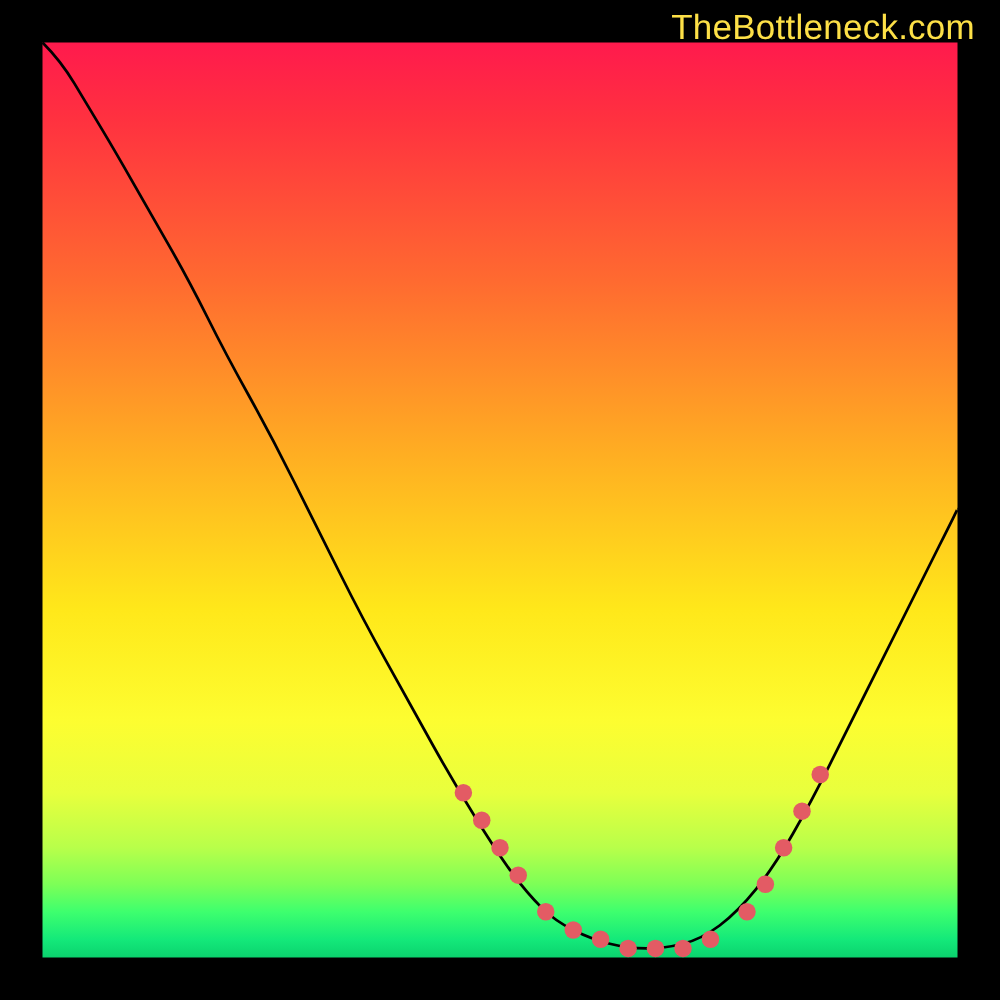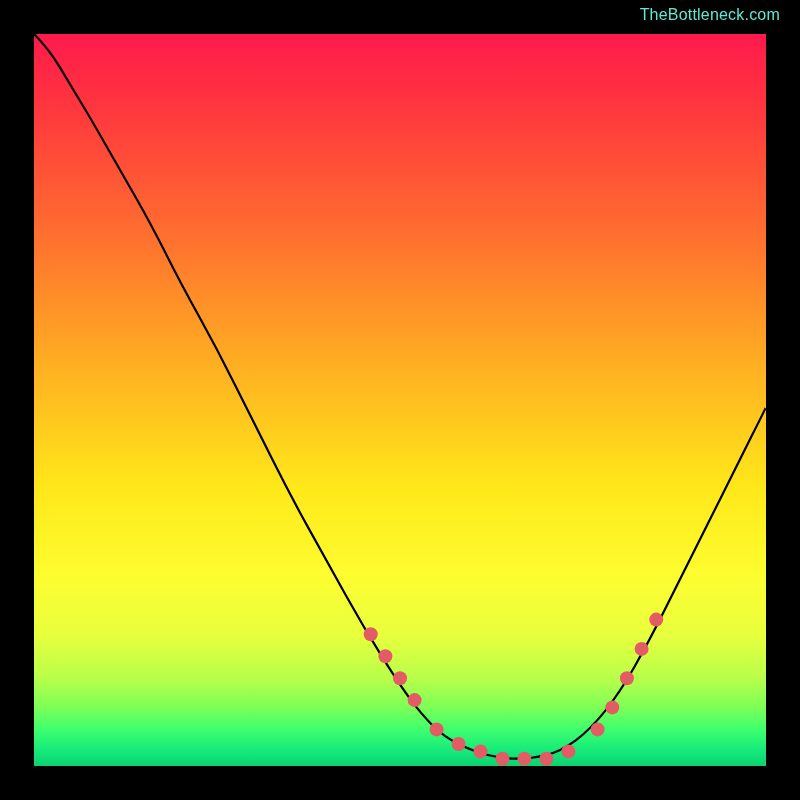--- a/index.html
+++ b/index.html
@@ -39,22 +39,22 @@
       #7dff57 92%,
       #3eff6e 95%,
       #14e97a 98%,
       #0bd26e 100%
     );
   }
   .watermark {
     position: absolute;
     top: 6px;
     right: 20px;
-    color: #5eead4;
-    font-size: 16px;
+    color: #fde047;
+    font-size: 28px;
     font-weight: 500;
     letter-spacing: 0.2px;
   }
   svg.curve {
     position: absolute;
     left: 0;
     top: 0;
     width: 732px;
     height: 732px;
     overflow: visible;

